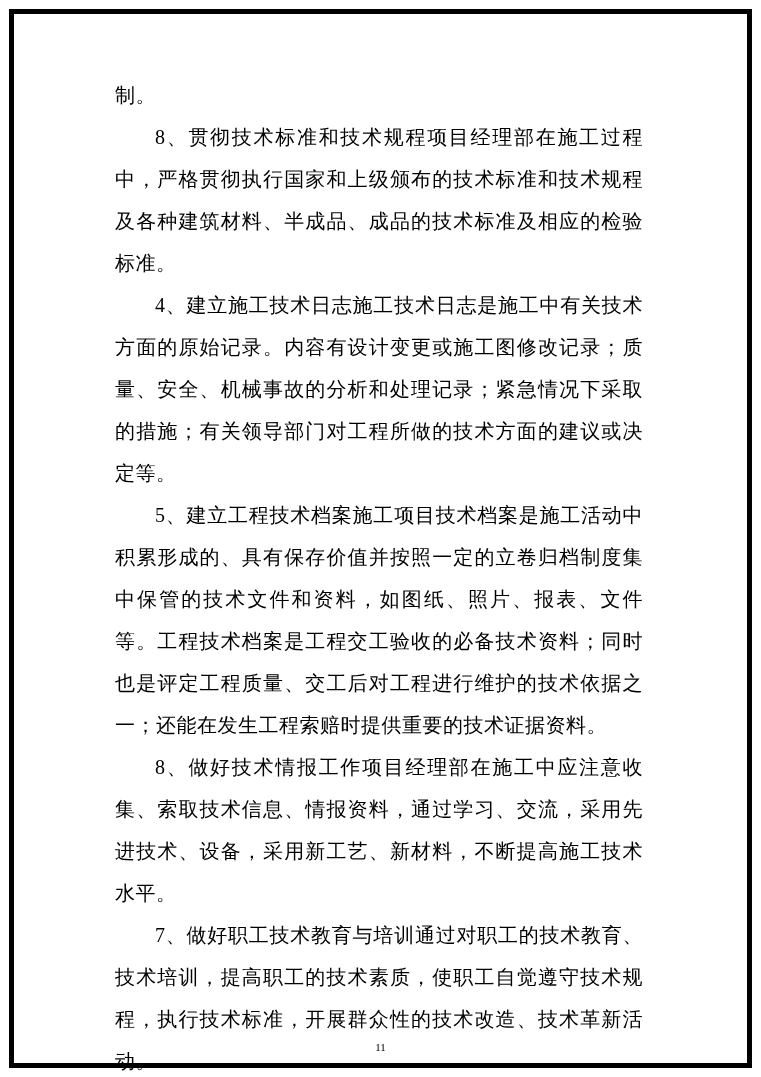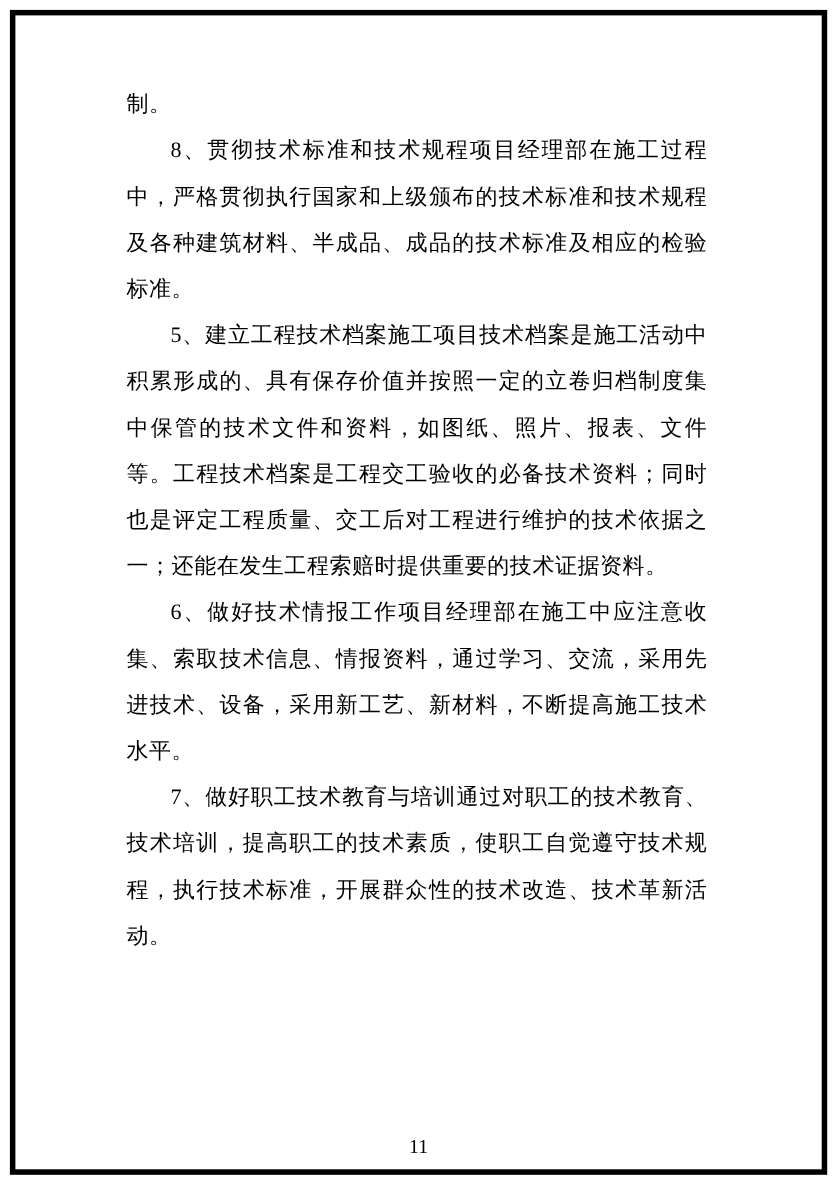--- a/index.html
+++ b/index.html
@@ -41,35 +41,36 @@
   }
   .para.indent {
     text-indent: 2em;
   }
   .page-number {
     position: absolute;
     bottom: 24px;
     left: 0;
     right: 0;
     text-align: center;
-    font-size: 18px;
+    font-size: 11px;
     color: #000000;
   }
 </style>
 </head>
 <body>
 
 <div class="page">
 
   <div class="page-border"></div>
 
   <div class="body-text">
     <p class="para">制。</p>
     <p class="para indent">8、贯彻技术标准和技术规程项目经理部在施工过程中，严格贯彻执行国家和上级颁布的技术标准和技术规程及各种建筑材料、半成品、成品的技术标准及相应的检验标准。</p>
+    <p class="para indent">4、建立施工技术日志施工技术日志是施工中有关技术方面的原始记录。内容有设计变更或施工图修改记录；质量、安全、机械事故的分析和处理记录；紧急情况下采取的措施；有关领导部门对工程所做的技术方面的建议或决定等。</p>
     <p class="para indent">5、建立工程技术档案施工项目技术档案是施工活动中积累形成的、具有保存价值并按照一定的立卷归档制度集中保管的技术文件和资料，如图纸、照片、报表、文件等。工程技术档案是工程交工验收的必备技术资料；同时也是评定工程质量、交工后对工程进行维护的技术依据之一；还能在发生工程索赔时提供重要的技术证据资料。</p>
-    <p class="para indent">6、做好技术情报工作项目经理部在施工中应注意收集、索取技术信息、情报资料，通过学习、交流，采用先进技术、设备，采用新工艺、新材料，不断提高施工技术水平。</p>
+    <p class="para indent">8、做好技术情报工作项目经理部在施工中应注意收集、索取技术信息、情报资料，通过学习、交流，采用先进技术、设备，采用新工艺、新材料，不断提高施工技术水平。</p>
     <p class="para indent">7、做好职工技术教育与培训通过对职工的技术教育、技术培训，提高职工的技术素质，使职工自觉遵守技术规程，执行技术标准，开展群众性的技术改造、技术革新活动。</p>
 
   </div>
 
   <div class="page-number">11</div>
 
 </div>
 
 </body></html>

